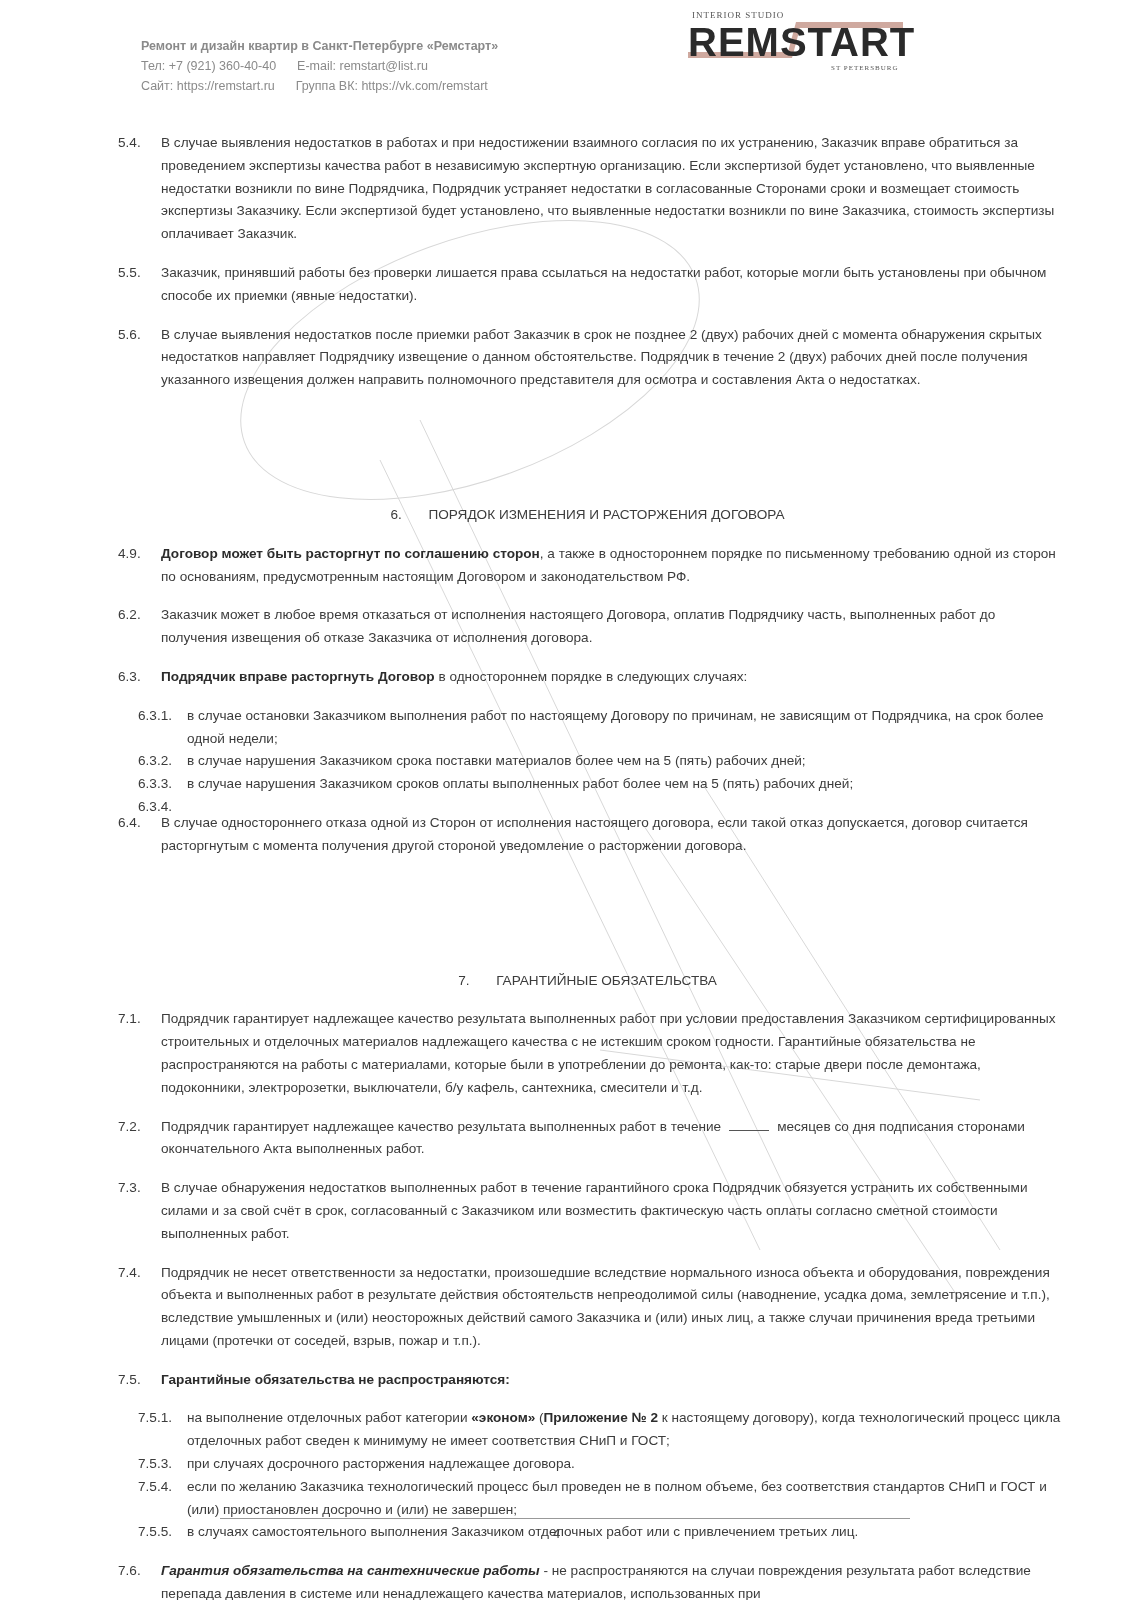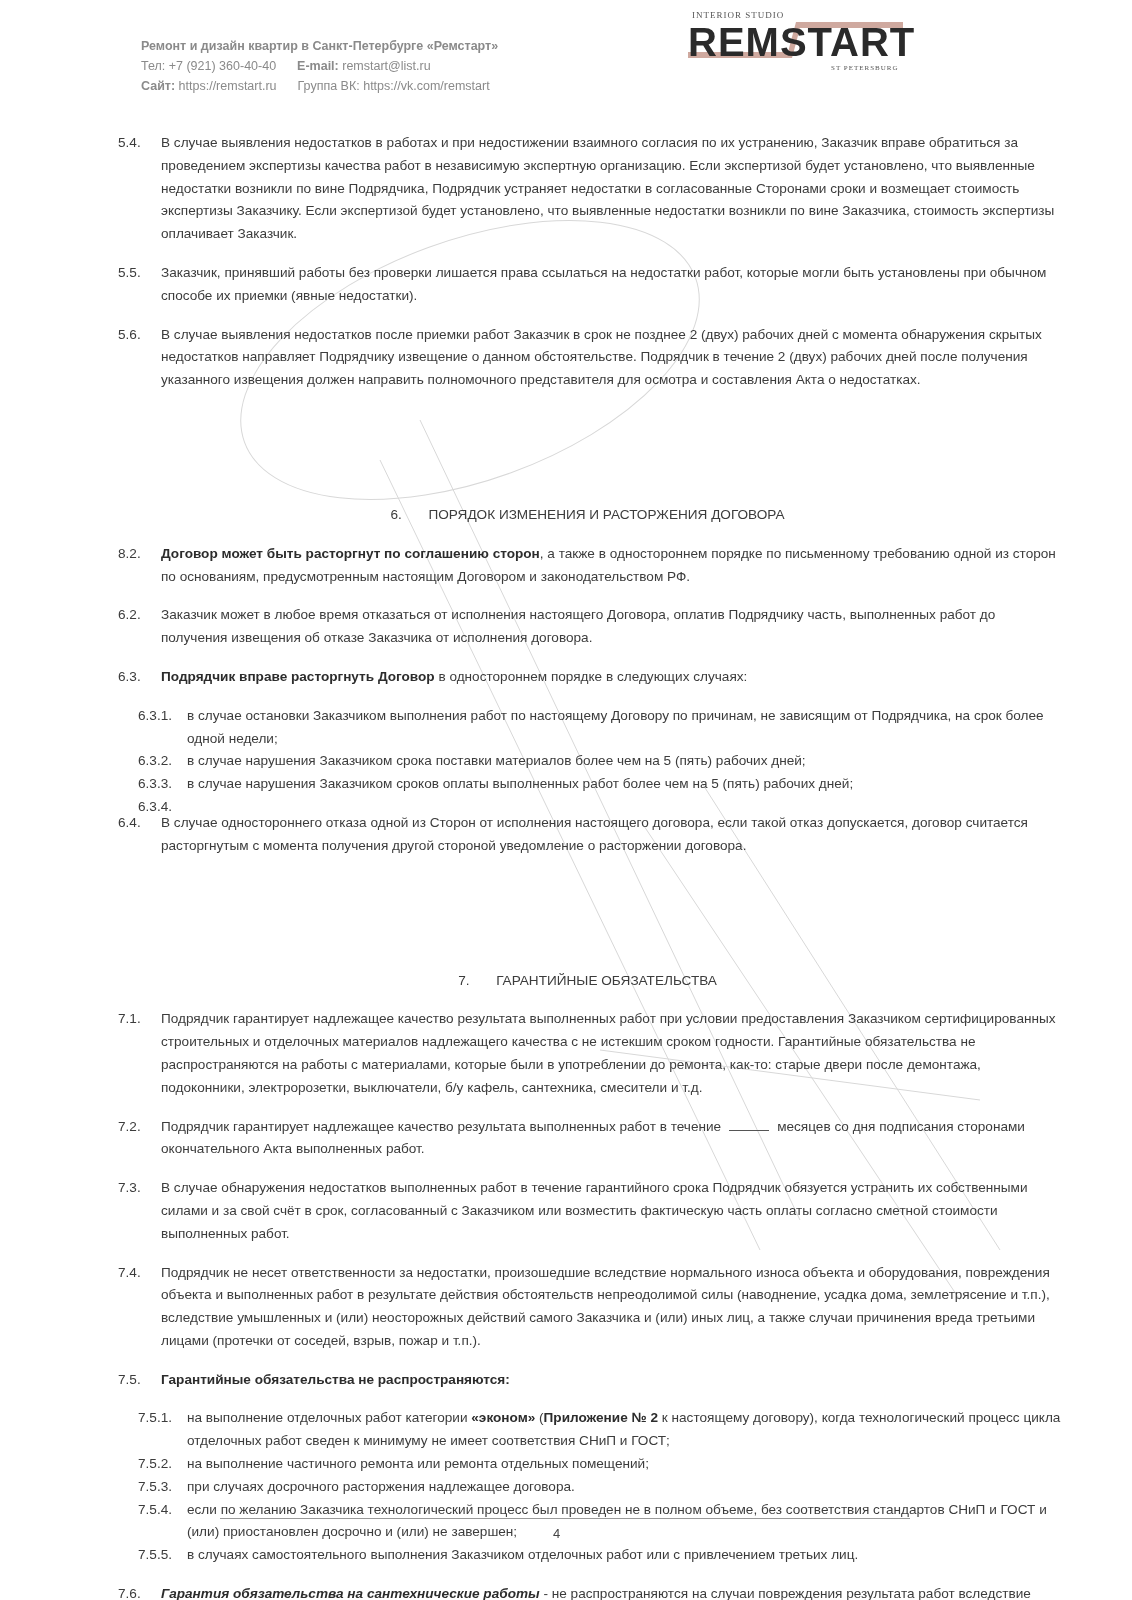--- a/index.html
+++ b/index.html
@@ -1,20 +1,20 @@
 <!DOCTYPE html>
 <html><head>
 <meta charset="utf-8">
 <style>
   html, body { margin:0; padding:0; background:#ffffff; }
   body { width:1132px; height:1600px; position:relative; overflow:hidden;
          font-family:"Liberation Sans", sans-serif; color:#3a3a3a; }
   .header { position:absolute; left:141px; top:36px; font-size:12.5px; line-height:20px; color:#8a8a8a; }
   .header .title { font-weight:bold; color:#8a8a8a; }
-  .header b { font-weight:bold; }
+  .header b { font-weight:normal; }
   .header .gap { display:inline-block; width:14px; }
   .logo { position:absolute; left:688px; top:10px; width:220px; height:68px; }
   .logo .studio { position:absolute; left:4px; top:0px; font-family:"Liberation Serif", serif; font-size:9px; letter-spacing:1px; color:#555; }
   .logo .brand { position:absolute; left:0; top:10px; font-family:Liberation Sans, sans-serif; font-weight:bold; font-size:40px; letter-spacing:1px; color:#2a2a2a; line-height:44px; }
   .logo .city { position:absolute; left:143px; top:54px; font-family:"Liberation Serif", serif; font-size:7px; letter-spacing:1px; color:#555; }
   .logo svg { position:absolute; left:0; top:0; }
 
   .content { position:absolute; left:100px; top:116px; width:975px; font-size:13.6px; line-height:22.8px; color:#3c3c3c; }
   .item { position:relative; padding-left:45px; margin:16px; }
   .item .num { position:absolute; left:2px; top:0; }
@@ -74,39 +74,38 @@
 
 <div class="content">
 
   <p class="item"><span class="num">5.4.</span><span>В случае выявления недостатков в работах и при недостижении взаимного согласия по их устранению, Заказчик вправе обратиться за проведением экспертизы качества работ в независимую экспертную организацию. Если экспертизой будет установлено, что выявленные недостатки возникли по вине Подрядчика, Подрядчик устраняет недостатки в согласованные Сторонами сроки и возмещает стоимость экспертизы Заказчику. Если экспертизой будет установлено, что выявленные недостатки возникли по вине Заказчика, стоимость экспертизы оплачивает Заказчик.</span></p>
   <p class="item"><span class="num">5.5.</span><span>Заказчик, принявший работы без проверки лишается права ссылаться на недостатки работ, которые могли быть установлены при обычном способе их приемки (явные недостатки).</span></p>
   <p class="item"><span class="num">5.6.</span><span>В случае выявления недостатков после приемки работ Заказчик в срок не позднее 2 (двух) рабочих дней с момента обнаружения скрытых недостатков направляет Подрядчику извещение о данном обстоятельстве. Подрядчик в течение 2 (двух) рабочих дней после получения указанного извещения должен направить полномочного представителя для осмотра и составления Акта о недостатках.</span></p>
 
   <div style="height:84px"></div>
 
   <p class="section-title"><span class="snum">6.</span><span>ПОРЯДОК ИЗМЕНЕНИЯ И РАСТОРЖЕНИЯ ДОГОВОРА</span></p>
-  <p class="item"><span class="num">8.2.</span><span class="bold">Договор может быть расторгнут по соглашению сторон</span><span>, а также в одностороннем порядке по письменному требованию одной из сторон по основаниям, предусмотренным настоящим Договором и законодательством РФ.</span></p>
+  <p class="item"><span class="num">4.9.</span><span class="bold">Договор может быть расторгнут по соглашению сторон</span><span>, а также в одностороннем порядке по письменному требованию одной из сторон по основаниям, предусмотренным настоящим Договором и законодательством РФ.</span></p>
   <p class="item"><span class="num">6.2.</span><span>Заказчик может в любое время отказаться от исполнения настоящего Договора, оплатив Подрядчику часть, выполненных работ до получения извещения об отказе Заказчика от исполнения договора.</span></p>
   <p class="item"><span class="num">6.3.</span><span class="bold">Подрядчик вправе расторгнуть Договор</span><span> в одностороннем порядке в следующих случаях:</span></p>
   <p class="sub"><span class="num">6.3.1.</span><span>в случае остановки Заказчиком выполнения работ по настоящему Договору по причинам, не зависящим от Подрядчика, на срок более одной недели;</span></p>
   <p class="sub"><span class="num">6.3.2.</span><span>в случае нарушения Заказчиком срока поставки материалов более чем на 5 (пять) рабочих дней;</span></p>
   <p class="sub"><span class="num">6.3.3.</span><span>в случае нарушения Заказчиком сроков оплаты выполненных работ более чем на 5 (пять) рабочих дней;</span></p>
   <p class="sub"><span class="num">6.3.4.</span></p>
   <p class="item"><span class="num">6.4.</span><span>В случае одностороннего отказа одной из Сторон от исполнения настоящего договора, если такой отказ допускается, договор считается расторгнутым с момента получения другой стороной уведомление о расторжении договора.</span></p>
 
   <div style="height:84px"></div>
 
   <p class="section-title"><span class="snum">7.</span><span>ГАРАНТИЙНЫЕ ОБЯЗАТЕЛЬСТВА</span></p>
   <p class="item"><span class="num">7.1.</span><span>Подрядчик гарантирует надлежащее качество результата выполненных работ при условии предоставления Заказчиком сертифицированных строительных и отделочных материалов надлежащего качества с не истекшим сроком годности. Гарантийные обязательства не распространяются на работы с материалами, которые были в употреблении до ремонта, как-то: старые двери после демонтажа, подоконники, электророзетки, выключатели, б/у кафель, сантехника, смесители и т.д.</span></p>
   <p class="item"><span class="num">7.2.</span><span>Подрядчик гарантирует надлежащее качество результата выполненных работ в течение</span><span class="blank"></span><span>месяцев со дня подписания сторонами окончательного Акта выполненных работ.</span></p>
   <p class="item"><span class="num">7.3.</span><span>В случае обнаружения недостатков выполненных работ в течение гарантийного срока Подрядчик обязуется устранить их собственными силами и за свой счёт в срок, согласованный с Заказчиком или возместить фактическую часть оплаты согласно сметной стоимости выполненных работ.</span></p>
   <p class="item"><span class="num">7.4.</span><span>Подрядчик не несет ответственности за недостатки, произошедшие вследствие нормального износа объекта и оборудования, повреждения объекта и выполненных работ в результате действия обстоятельств непреодолимой силы (наводнение, усадка дома, землетрясение и т.п.), вследствие умышленных и (или) неосторожных действий самого Заказчика и (или) иных лиц, а также случаи причинения вреда третьими лицами (протечки от соседей, взрыв, пожар и т.п.).</span></p>
   <p class="item"><span class="num">7.5.</span><span class="bold">Гарантийные обязательства не распространяются:</span></p>
   <p class="sub"><span class="num">7.5.1.</span><span>на выполнение отделочных работ категории </span><span class="bold">«эконом»</span><span> (</span><span class="bold">Приложение № 2</span><span> к настоящему договору), когда технологический процесс цикла отделочных работ сведен к минимуму не имеет соответствия СНиП и ГОСТ;</span></p>
-  <p class="sub"><span class="num">7.5.2.</span><span>на выполнение частичного ремонта или ремонта отдельных помещений;</span></p>
   <p class="sub"><span class="num">7.5.3.</span><span>при случаях досрочного расторжения надлежащее договора.</span></p>
   <p class="sub"><span class="num">7.5.4.</span><span>если по желанию Заказчика технологический процесс был проведен не в полном объеме, без соответствия стандартов СНиП и ГОСТ и (или) приостановлен досрочно и (или) не завершен;</span></p>
   <p class="sub"><span class="num">7.5.5.</span><span>в случаях самостоятельного выполнения Заказчиком отделочных работ или с привлечением третьих лиц.</span></p>
   <p class="item"><span class="num">7.6.</span><span class="bi">Гарантия обязательства на сантехнические работы</span><span> - не распространяются на случаи повреждения результата работ вследствие перепада давления в системе или ненадлежащего качества материалов, использованных при</span></p>
 </div>
 
 <div class="footer-line"></div>
 <div class="page-num">4</div>
 
 </body></html>

